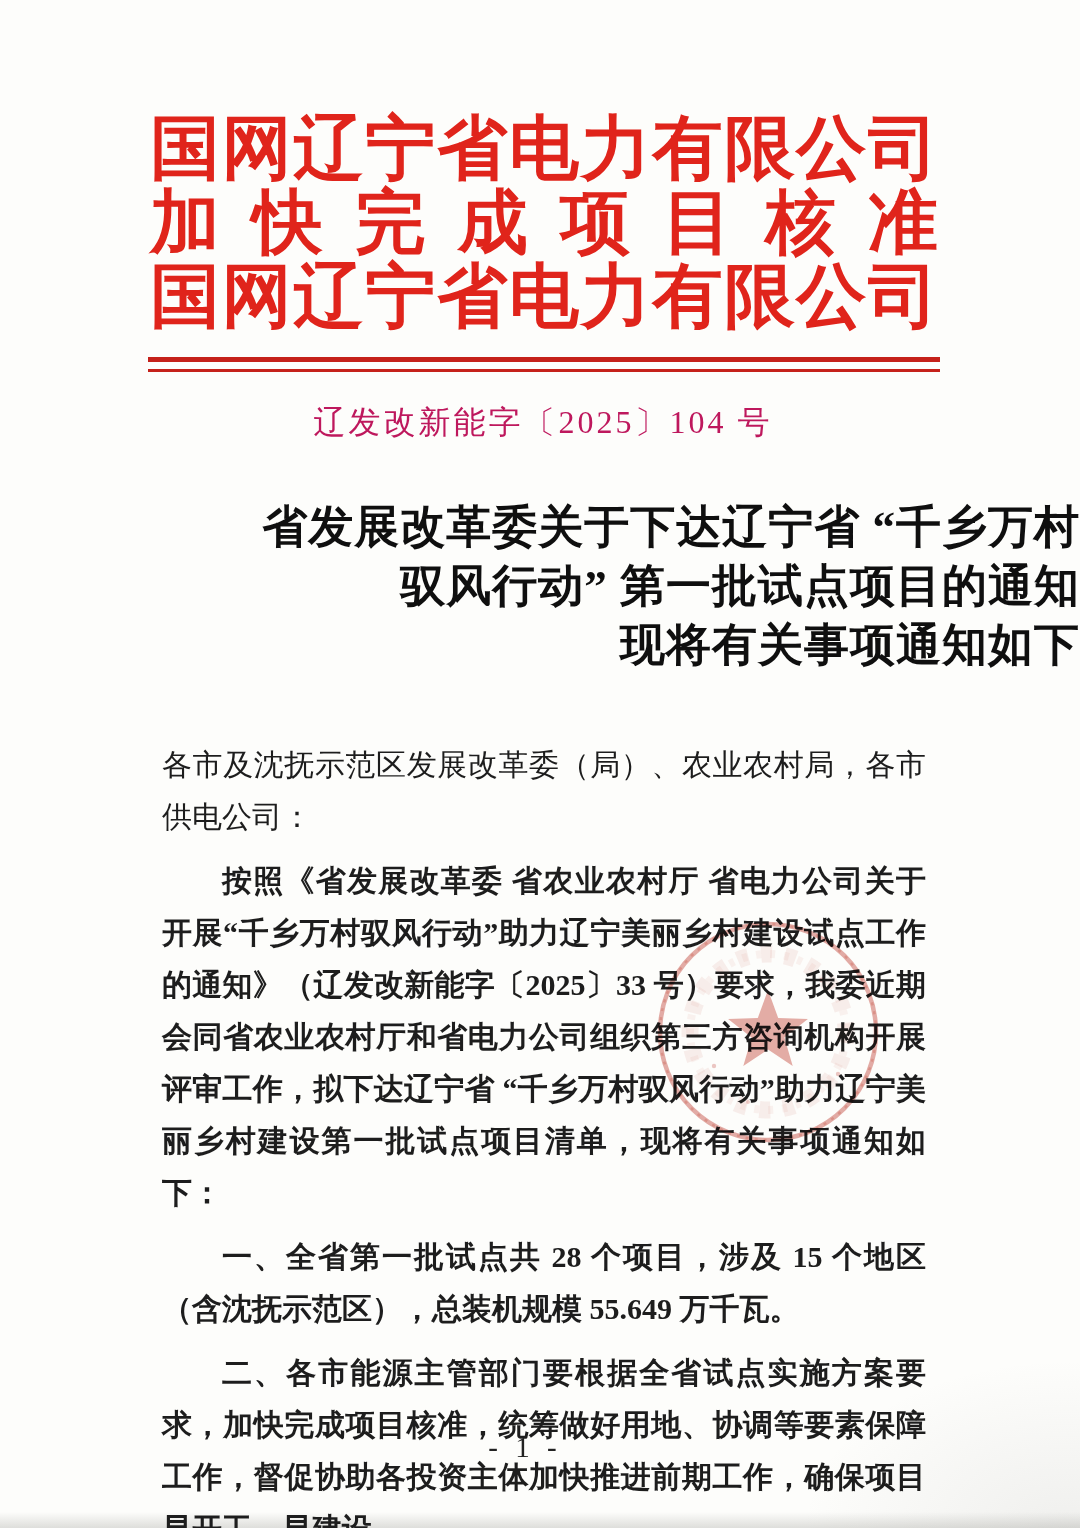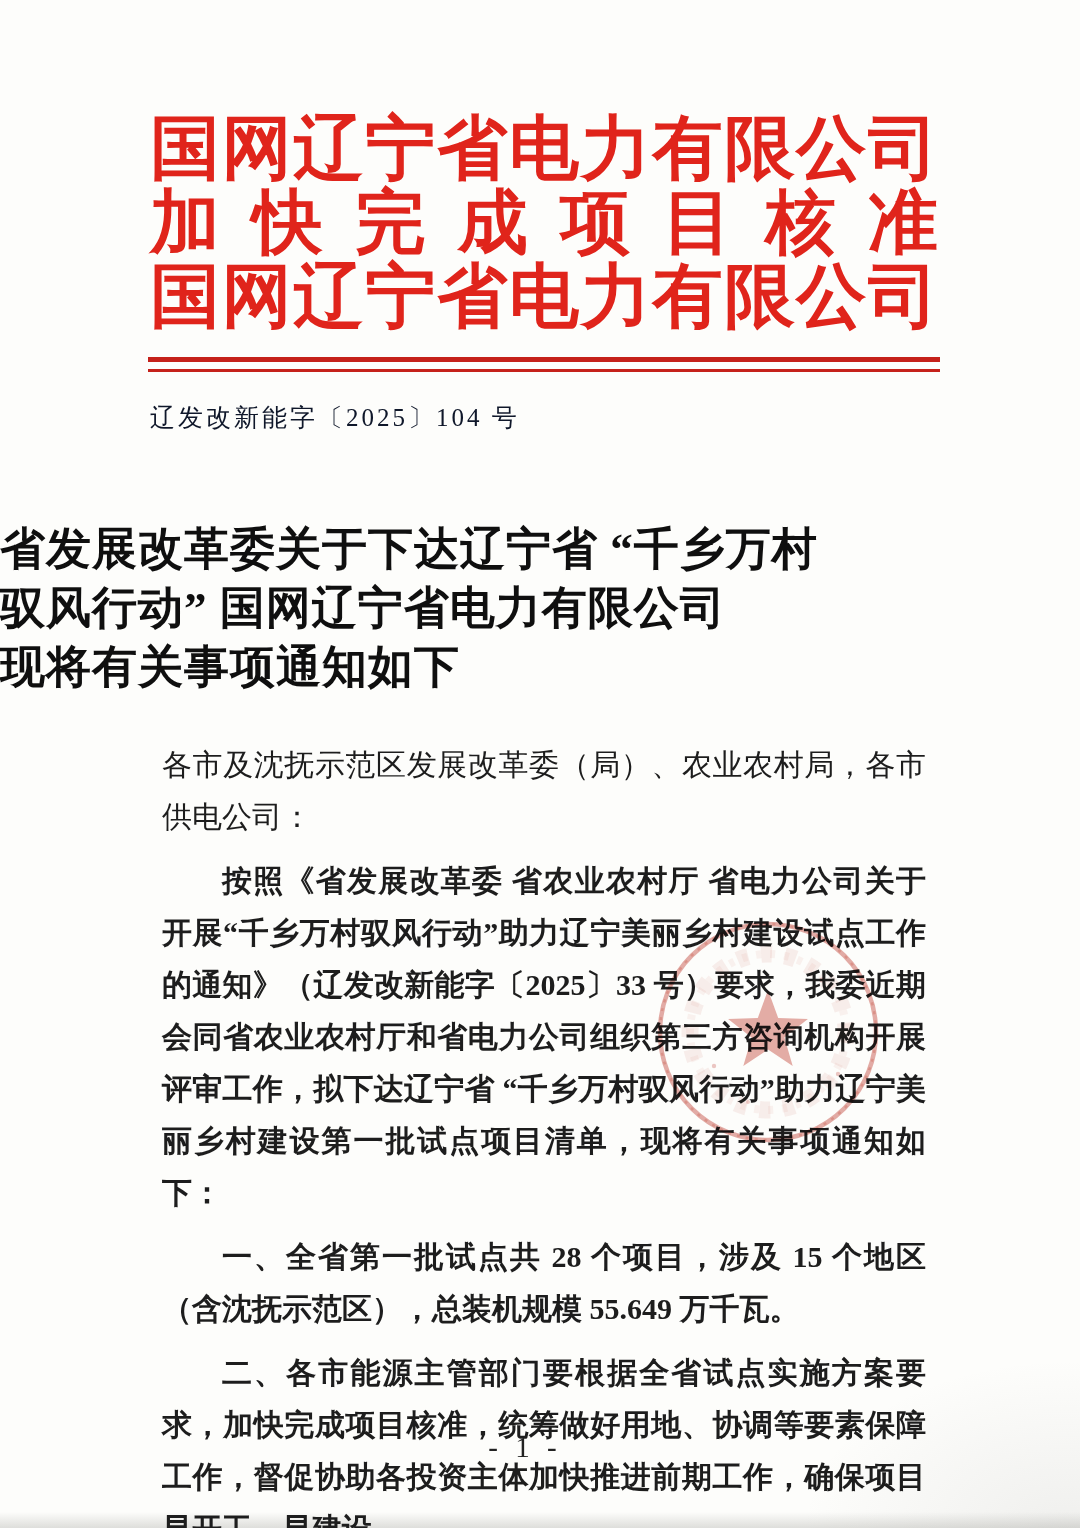--- a/index.html
+++ b/index.html
@@ -37,30 +37,30 @@
   
   .red-rules{
     position:absolute;left:148px;top:357px;width:792px;
   }
   .rule-thick{height:5px;background:var(--rule_red,#c5211a);}
   .rule-gap{height:7px;}
   .rule-thin{height:3px;background:var(--rule_red,#c5211a);}
   
   .doc-number{
     position:absolute;left:150px;top:401px;width:786px;
-    text-align:left;
-    font-size:25px;
-    color:#0f172a;
+    text-align:center;
+    font-size:32px;
+    color:#be185d;
     letter-spacing:3px;
     white-space:nowrap;
   }
   
   .doc-title{
-    position:absolute;left:0;top:520px;width:1080px;
-    text-align:left;
+    position:absolute;left:0;top:498px;width:1080px;
+    text-align:right;
     font-size:45px;
     font-weight:bold;
     color:#0f0f0f;
     line-height:59px;
     letter-spacing:1px;
   }
   
   .doc-body{
     position:absolute;left:150px;top:727px;width:788px;
     font-size:30px;
@@ -110,21 +110,21 @@
   <div class="red-rules">
     <div class="rule-thick"></div>
     <div class="rule-gap"></div>
     <div class="rule-thin"></div>
   </div>
 
   <div class="doc-number">辽发改新能字〔2025〕104 号</div>
 
   <h1 class="doc-title" style="margin:0;">
     <div>省发展改革委关于下达辽宁省 “千乡万村</div>
-    <div>驭风行动” 国网辽宁省电力有限公司</div>
+    <div>驭风行动” 第一批试点项目的通知</div>
     <div>现将有关事项通知如下</div>
   </h1>
 
   <main class="doc-body">
     <p>各市及沈抚示范区发展改革委（局）、农业农村局，各市供电公司：</p>
     <p class="indent">按照《省发展改革委 省农业农村厅 省电力公司关于开展“千乡万村驭风行动”助力辽宁美丽乡村建设试点工作的通知》（辽发改新能字〔2025〕33 号）要求，我委近期会同省农业农村厅和省电力公司组织第三方咨询机构开展评审工作，拟下达辽宁省 “千乡万村驭风行动”助力辽宁美丽乡村建设第一批试点项目清单，现将有关事项通知如下：</p>
     <p class="indent">一、全省第一批试点共 28 个项目，涉及 15 个地区（含沈抚示范区），总装机规模 55.649 万千瓦。</p>
     <p class="indent">二、各市能源主管部门要根据全省试点实施方案要求，加快完成项目核准，统筹做好用地、协调等要素保障工作，督促协助各投资主体加快推进前期工作，确保项目早开工、早建设、</p>
   </main>
 

